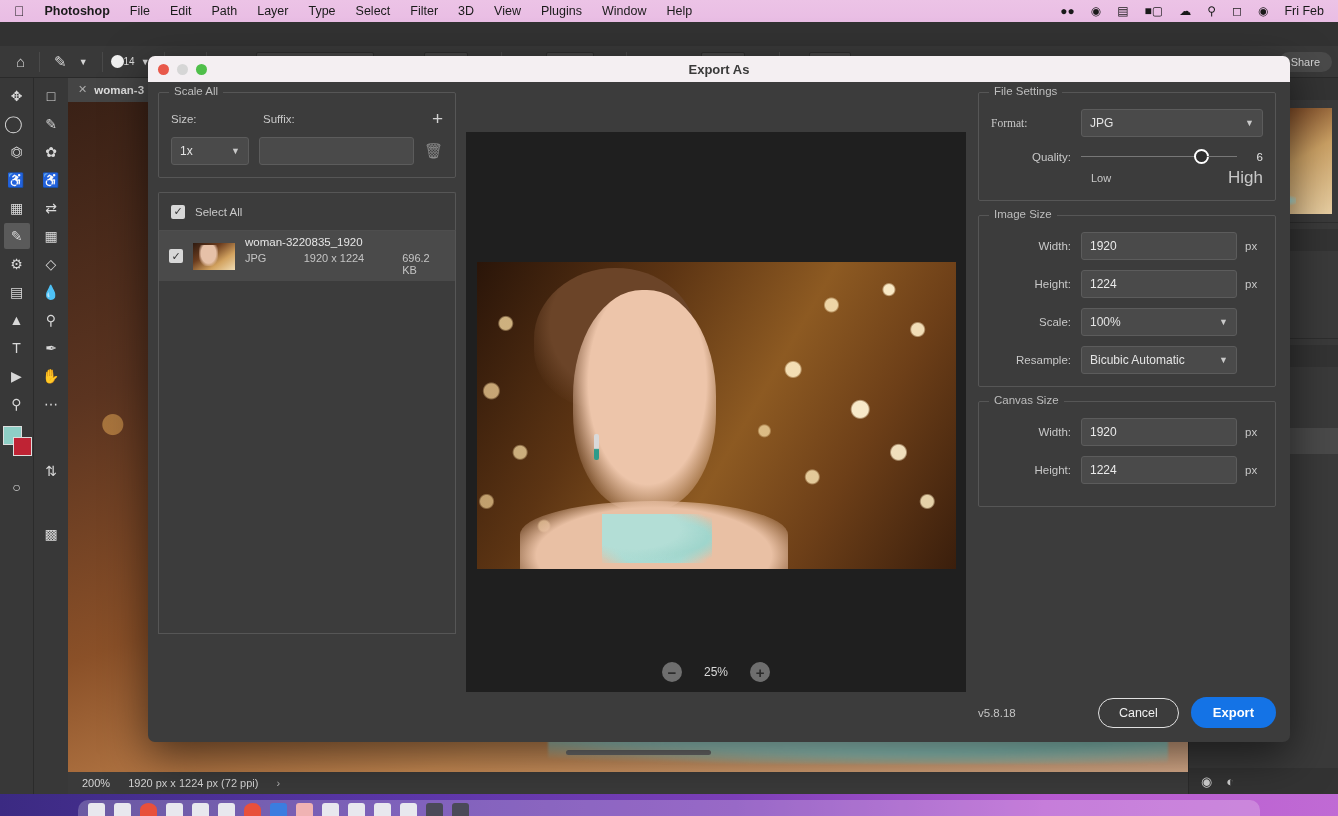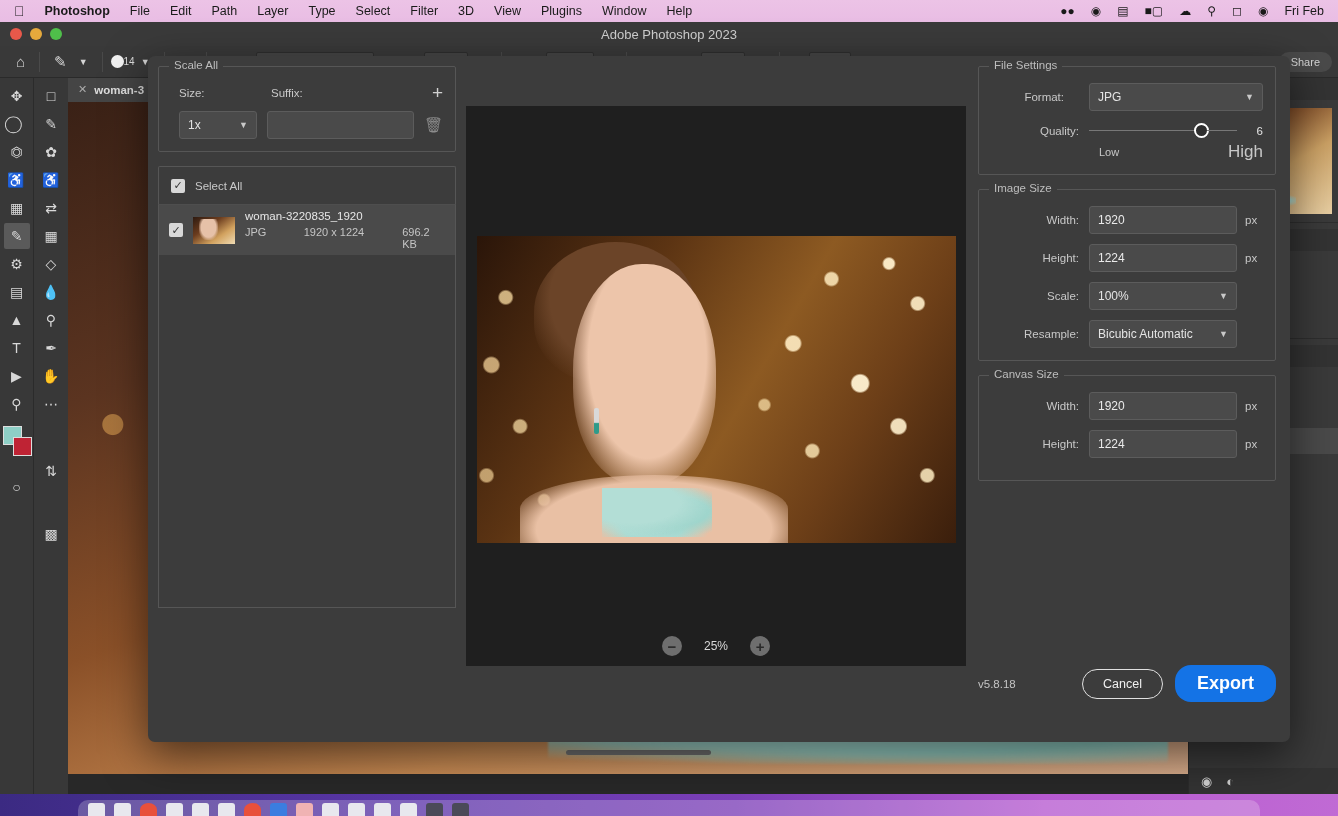--- a/index.html
+++ b/index.html
@@ -192,21 +192,21 @@
   .m-left{ width:318px; padding:10px 10px 0 10px; }
   .fieldset{
     border:1px solid #565656; border-radius:2px;
     position:relative; padding:16px 12px 12px 12px; margin-bottom:14px;
   }
   .fieldset > legend{
     position:absolute; top:-8px; left:10px; background:#3c3c3c;
     padding:0 5px; font-size:11.5px; color:#bdbdbd;
   }
   .lbl{ font-size:11.5px; color:#c8c8c8; }
-  .row{ display:flex; align-items:center;margin-left:8px; }
+  .row{ display:flex; align-items:center; }
   .select{
     background:#4a4a4a; border:1px solid #5c5c5c; border-radius:3px;
     height:28px; display:flex; align-items:center; justify-content:space-between;
     padding:0 8px; color:#e4e4e4; font-size:12px;
   }
   .select .chev{ font-size:9px; color:#c9c9c9; }
   .textinput{
     background:#4a4a4a; border:1px solid #5c5c5c; border-radius:3px;
     height:28px; display:flex; align-items:center; padding:0 8px;
     color:#eaeaea; font-size:12px;
@@ -331,21 +331,21 @@
     position:absolute; left:12px; right:14px; bottom:14px;
     display:flex; align-items:center;
   }
   .ver{ font-size:11.5px; color:#c4c4c4; }
   .btn-cancel{
     margin-left:auto; background:transparent; border:1.5px solid #e0e0e0;
     border-radius:16px; color:#f0f0f0; font-size:12.5px; padding:7px 20px;
   }
   .btn-export{
     margin-left:12px; background:#1473e6; border:none; border-radius:16px;
-    color:#fff; font-size:18px; font-weight:bold; padding:8px 22px;
+    color:#fff; font-size:13px; font-weight:bold; padding:8px 22px;
   }
 
   
   .dockwrap{
     position:absolute; left:0; bottom:0; width:1338px; height:22px;
     background: linear-gradient(90deg,#3b2a82 0%, #5b36a8 30%, #7c3fb8 55%, #b659d0 78%, #c06ad4 100%);
   }
   .dock{
     position:absolute; left:78px; right:78px; bottom:0; height:16px;
     background: rgba(255,255,255,.22); border-radius:10px 10px 0 0;
@@ -384,28 +384,20 @@
     <span class="ricon">■▢</span>
     <span class="ricon">☁</span>
     <span class="ricon">⚲</span>
     <span class="ricon">◻</span>
     <span class="ricon">◉</span>
     <span class="clock">Fri Feb</span>
   </div>
 
   <div class="pswin">
 
-    <div class="ps-titlebar">
-      <div class="traffic">
-        <span class="dot r"></span>
-        <span class="dot y"></span>
-        <span class="dot g"></span>
-      </div>
-      <div class="ps-title">Adobe Photoshop 2023</div>
-    </div>
 
     <div class="optbar">
       <span class="opt-ico" style="padding-left:16px">⌂</span>
       <span class="opt-sep"></span>
       <span class="opt-ico">✎</span>
       <span class="opt-ico" style="font-size:9px">▼</span>
       <span class="opt-sep"></span>
       <span style="display:flex;flex-direction:row;align-items:center;">
         <span style="width:13px;height:13px;border-radius:50%;background:#f2f2f2;"></span>
         <span class="opt-brushnum">14</span>
@@ -482,20 +474,25 @@
     <div class="canvas-wrap">
       <div class="canvas-img">
         <div class="canvas-necklace"></div>
       </div>
     </div>
 
     <div class="hscroll">
       <div class="thumb"></div>
     </div>
 
+    <div class="statusbar">
+      <span>200%</span>
+      <span>1920 px x 1224 px (72 ppi)</span>
+      <span class="arrow">›</span>
+    </div>
 
     <div class="rightpanels">
       <div class="rp-tabrow">
         <span class="rp-tab active">vigator</span>
       </div>
       <div class="nav-thumb">
         <span class="face"></span>
         <span class="neck"></span>
         <span class="viewbox"></span>
       </div>
@@ -546,20 +543,28 @@
       </div>
       <div class="rp-bottom">
         <span>◉</span>
         <span>◐</span>
       </div>
     </div>
 
   </div>
 
   <div class="modal">
+    <div class="modal-title">
+      <div class="traffic">
+        <span class="dot r"></span>
+        <span class="dot" style="background:#d6d6d6"></span>
+        <span class="dot g"></span>
+      </div>
+      <div class="ttl">Export As</div>
+    </div>
 
     <div class="modal-body">
 
       <div class="m-left">
         <div class="fieldset">
           <legend>Scale All</legend>
           <div class="row" style="margin-bottom:9px;">
             <span class="lbl" style="width:92px">Size:</span>
             <span class="lbl" style="flex:1">Suffix:</span>
             <span class="plus">+</span>
@@ -612,21 +617,21 @@
             <span class="zbtn">+</span>
           </div>
         </div>
       </div>
 
       <div class="m-right">
 
         <div class="fieldset">
           <legend>File Settings</legend>
           <div class="row" style="margin-bottom:12px;">
-            <span class="lbl" style="width:90px; text-align:right; padding-right:25px;">Format:</span>
+            <span class="lbl" style="width:90px; padding-right:25px;font-family:Liberation Serif, serif;">Format:</span>
             <span class="select" style="flex:1">
               <span>JPG</span>
               <span class="chev">▼</span>
             </span>
           </div>
           <div class="row">
             <span class="lbl" style="width:90px; text-align:right; padding-right:10px;">Quality:</span>
             <span class="slider-track"></span>
             <span class="slider-knob" style="margin:0 -2px 0 -6px"></span>
             <span class="slider-track" style="flex:0 0 30px"></span>

